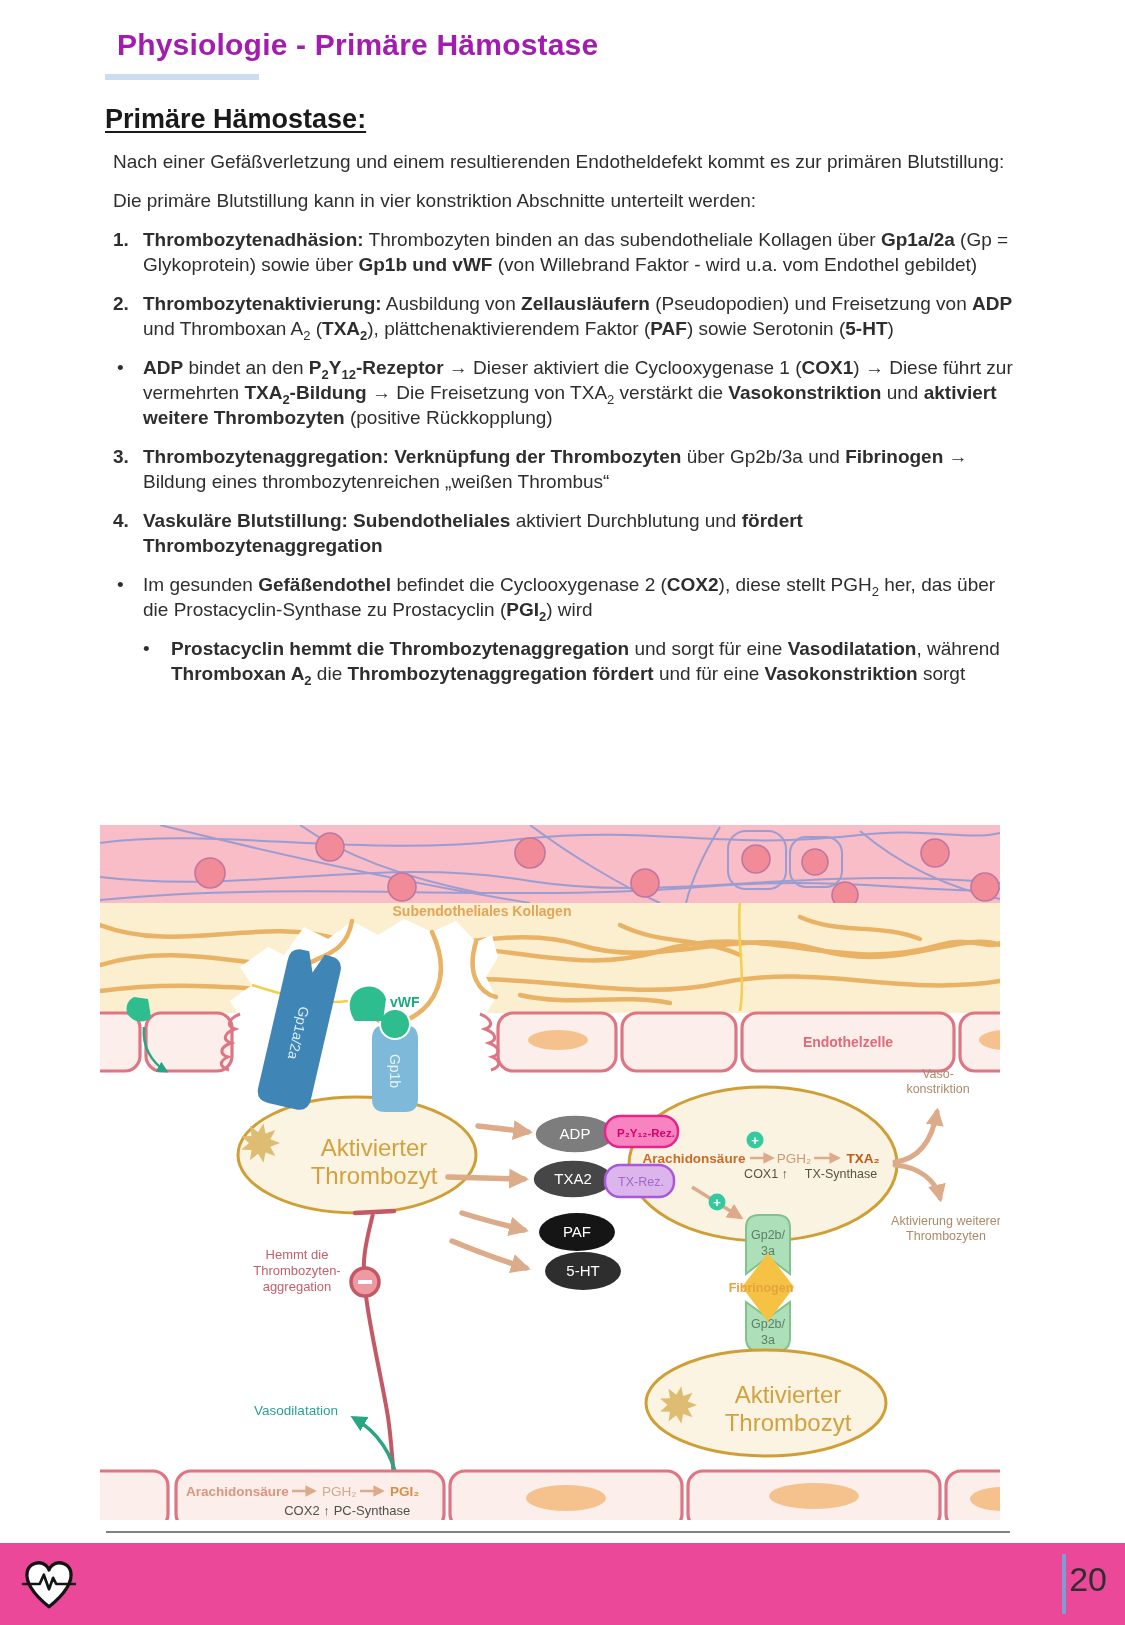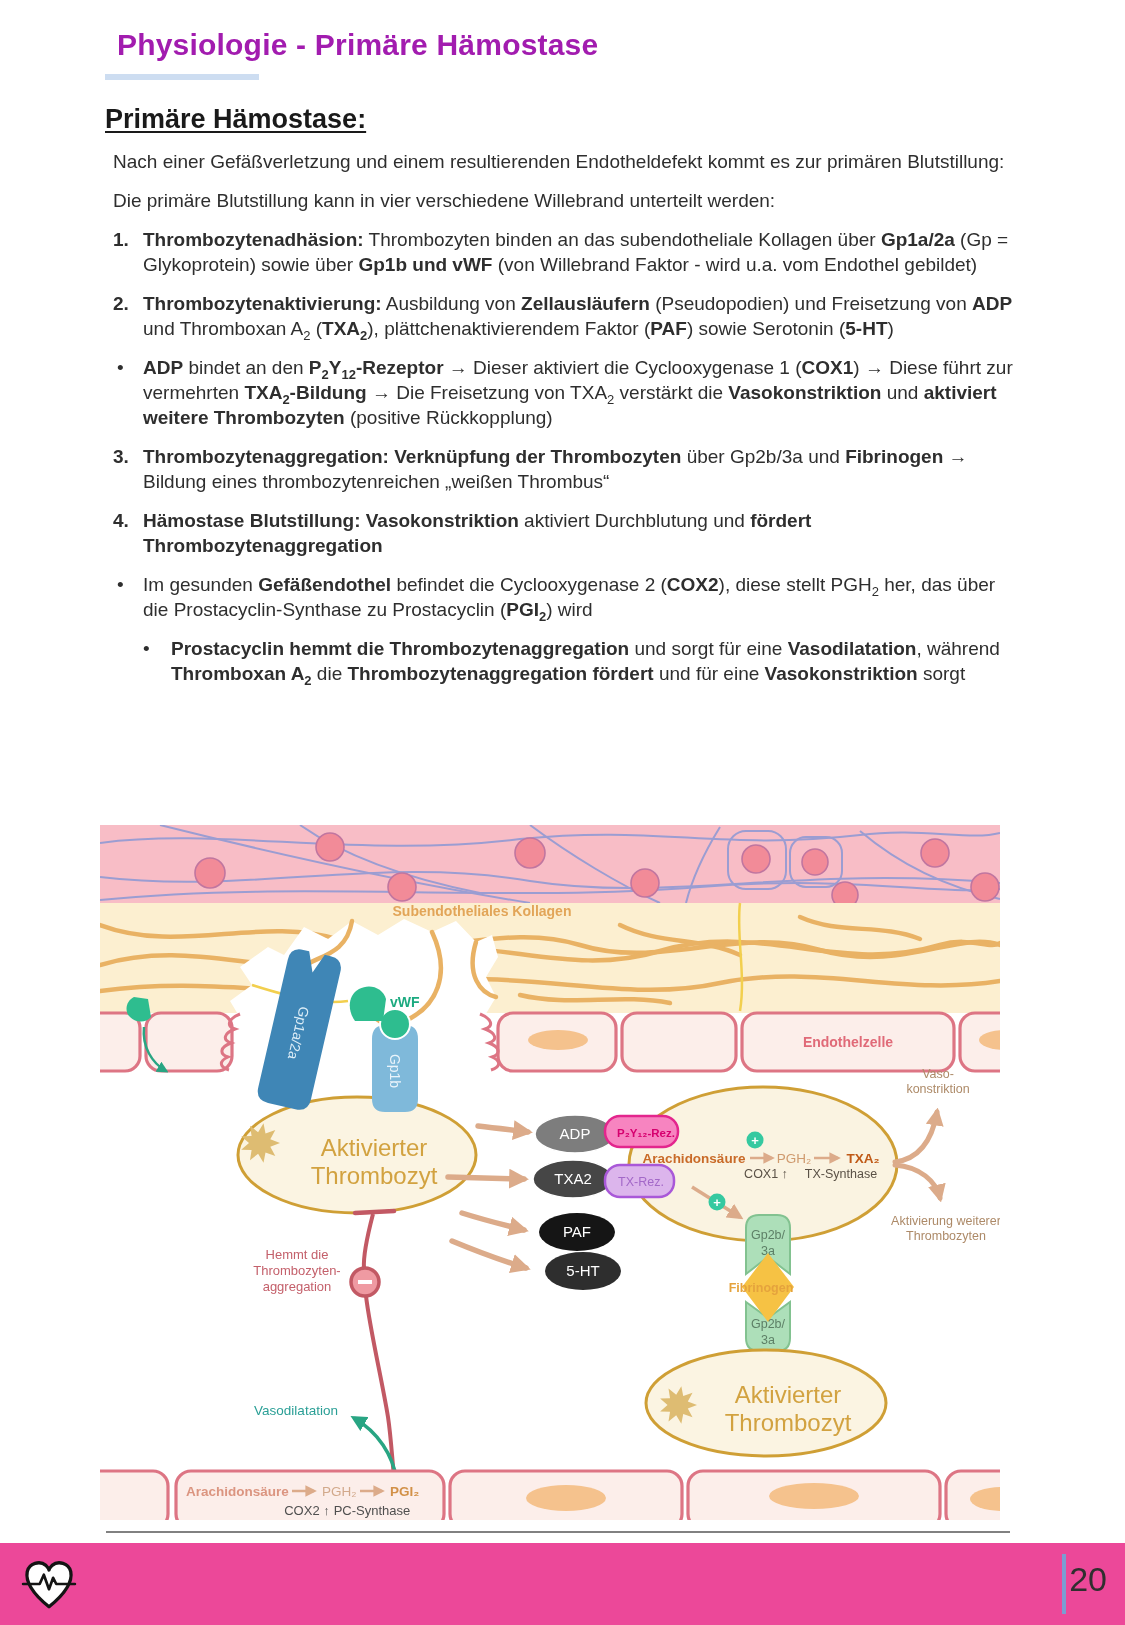--- a/index.html
+++ b/index.html
@@ -28,26 +28,26 @@
 </style>
 </head>
 <body>
 
 <div class="textcol">
   <h1 class="page-title">Physiologie - Primäre Hämostase</h1>
   <div class="title-underline"></div>
   <h2 class="section-heading">Primäre Hämostase:</h2>
   <div class="blocks">
       <div class="block p"><span>Nach einer Gefäßverletzung und einem resultierenden Endotheldefekt kommt es zur primären Blutstillung:</span></div>
-      <div class="block p"><span>Die primäre Blutstillung kann in vier verschiedene Willebrand unterteilt werden:</span></div>
+      <div class="block p"><span>Die primäre Blutstillung kann in vier konstriktion Abschnitte unterteilt werden:</span></div>
       <div class="block num"><span class="marker">1.</span><span style="font-weight: 700;">Thrombozytenadhäsion:</span><span> Thrombozyten binden an das subendotheliale Kollagen über </span><span style="font-weight: 700;">Gp1a/2a</span><span> (Gp = Glykoprotein) sowie über </span><span style="font-weight: 700;">Gp1b und vWF</span><span> (von Willebrand Faktor - wird u.a. vom Endothel gebildet)</span></div>
       <div class="block num"><span class="marker">2.</span><span style="font-weight: 700;">Thrombozytenaktivierung:</span><span> Ausbildung von </span><span style="font-weight: 700;">Zellausläufern</span><span> (Pseudopodien) und Freisetzung von </span><span style="font-weight: 700;">ADP</span><span> und Thromboxan A</span><sub>2</sub><span> (</span><span style="font-weight: 700;">TXA</span><sub style="font-weight: 700;">2</sub><span>), plättchenaktivierendem Faktor (</span><span style="font-weight: 700;">PAF</span><span>) sowie Serotonin (</span><span style="font-weight: 700;">5-HT</span><span>)</span></div>
       <div class="block bullet"><span class="marker">•</span><span style="font-weight: 700;">ADP</span><span> bindet an den </span><span style="font-weight: 700;">P</span><sub style="font-weight: 700;">2</sub><span style="font-weight: 700;">Y</span><sub style="font-weight: 700;">12</sub><span style="font-weight: 700;">-Rezeptor</span><span> → Dieser aktiviert die Cyclooxygenase 1 (</span><span style="font-weight: 700;">COX1</span><span>) → Diese führt zur vermehrten </span><span style="font-weight: 700;">TXA</span><sub style="font-weight: 700;">2</sub><span style="font-weight: 700;">-Bildung</span><span> → Die Freisetzung von TXA</span><sub>2</sub><span> verstärkt die </span><span style="font-weight: 700;">Vasokonstriktion</span><span> und </span><span style="font-weight: 700;">aktiviert weitere Thrombozyten</span><span> (positive Rückkopplung)</span></div>
       <div class="block num"><span class="marker">3.</span><span style="font-weight: 700;">Thrombozytenaggregation: Verknüpfung der Thrombozyten</span><span> über </span><span style="font-weight: 400;">Gp2b/3a</span><span> und </span><span style="font-weight: 700;">Fibrinogen</span><span> → Bildung eines </span><span style="font-weight: 400;">thrombozytenreichen „weißen Thrombus“</span></div>
-      <div class="block num"><span class="marker">4.</span><span style="font-weight: 700;">Hämostase Blutstillung: Vasokonstriktion</span><span> aktiviert Durchblutung und </span><span style="font-weight: 700;">fördert Thrombozytenaggregation</span></div>
+      <div class="block num"><span class="marker">4.</span><span style="font-weight: 700;">Vaskuläre Blutstillung: Subendotheliales</span><span> aktiviert Durchblutung und </span><span style="font-weight: 700;">fördert Thrombozytenaggregation</span></div>
       <div class="block bullet"><span class="marker">•</span><span>Im gesunden </span><span style="font-weight: 700;">Gefäßendothel</span><span> befindet die Cyclooxygenase 2 (</span><span style="font-weight: 700;">COX2</span><span>), diese stellt PGH</span><sub>2</sub><span> her, das über die Prostacyclin-Synthase zu Prostacyclin (</span><span style="font-weight: 700;">PGI</span><sub style="font-weight: 700;">2</sub><span>) wird</span></div>
       <div class="block subbullet"><span class="marker">•</span><span style="font-weight: 700;">Prostacyclin hemmt die Thrombozytenaggregation</span><span> und sorgt für eine </span><span style="font-weight: 700;">Vasodilatation</span><span>, während </span><span style="font-weight: 700;">Thromboxan A</span><sub style="font-weight: 700;">2</sub><span> die </span><span style="font-weight: 700;">Thrombozytenaggregation</span><span> </span><span style="font-weight: 700;">fördert</span><span> und für eine </span><span style="font-weight: 700;">Vasokonstriktion</span><span> sorgt</span></div>
     </div>
 </div>
 
 <div class="diagram">
 <svg width="900" height="695" viewBox="0 0 900 695" xmlns="http://www.w3.org/2000/svg">
   <defs>
     <marker id="mT" viewBox="0 0 10 10" refX="7.5" refY="5" markerWidth="3.6" markerHeight="3.6" orient="auto">
           <path d="M0,0 L10,5 L0,10 z" fill="#dcab8a"></path>

